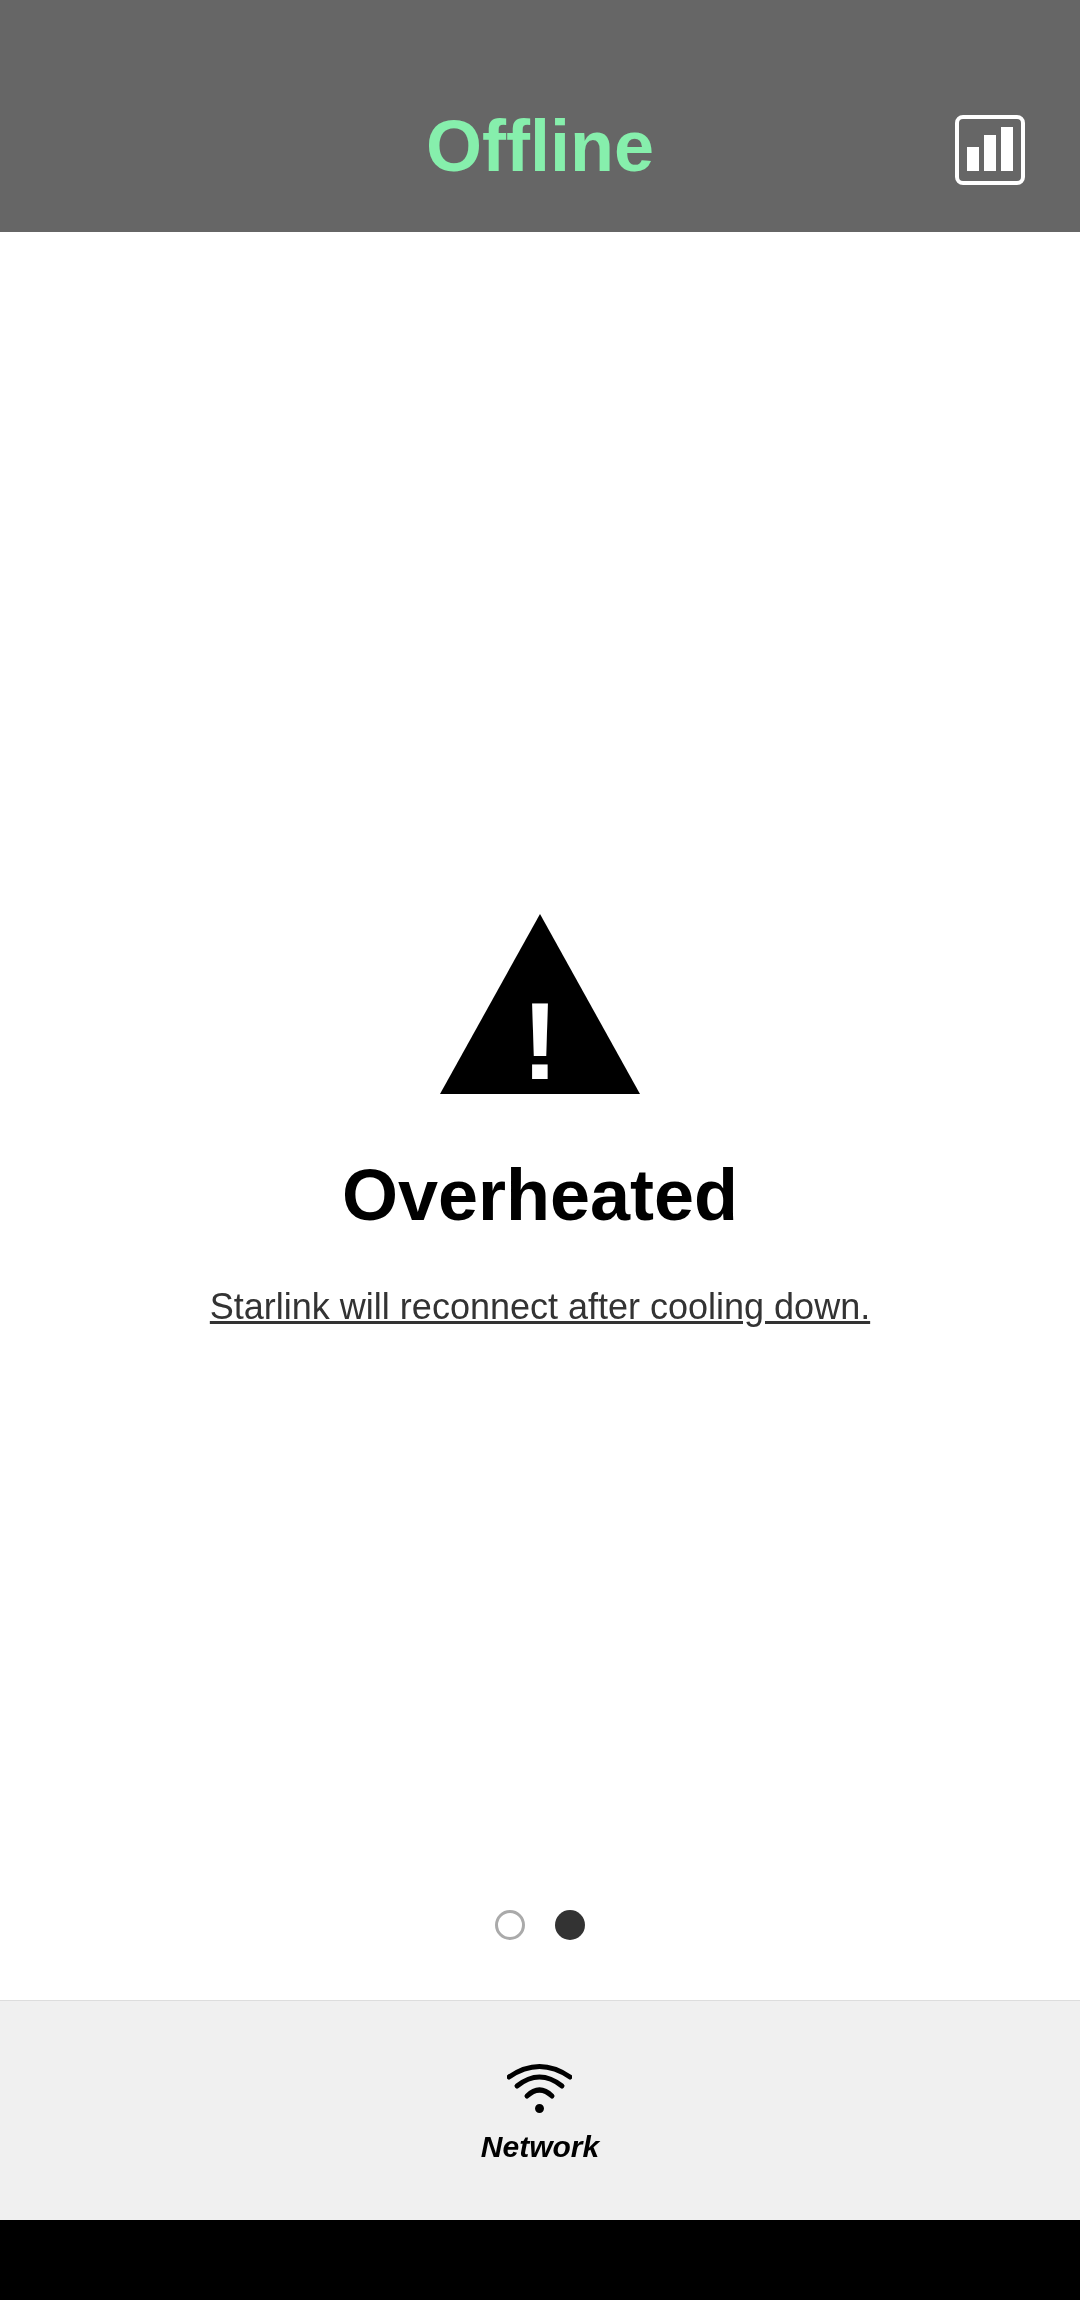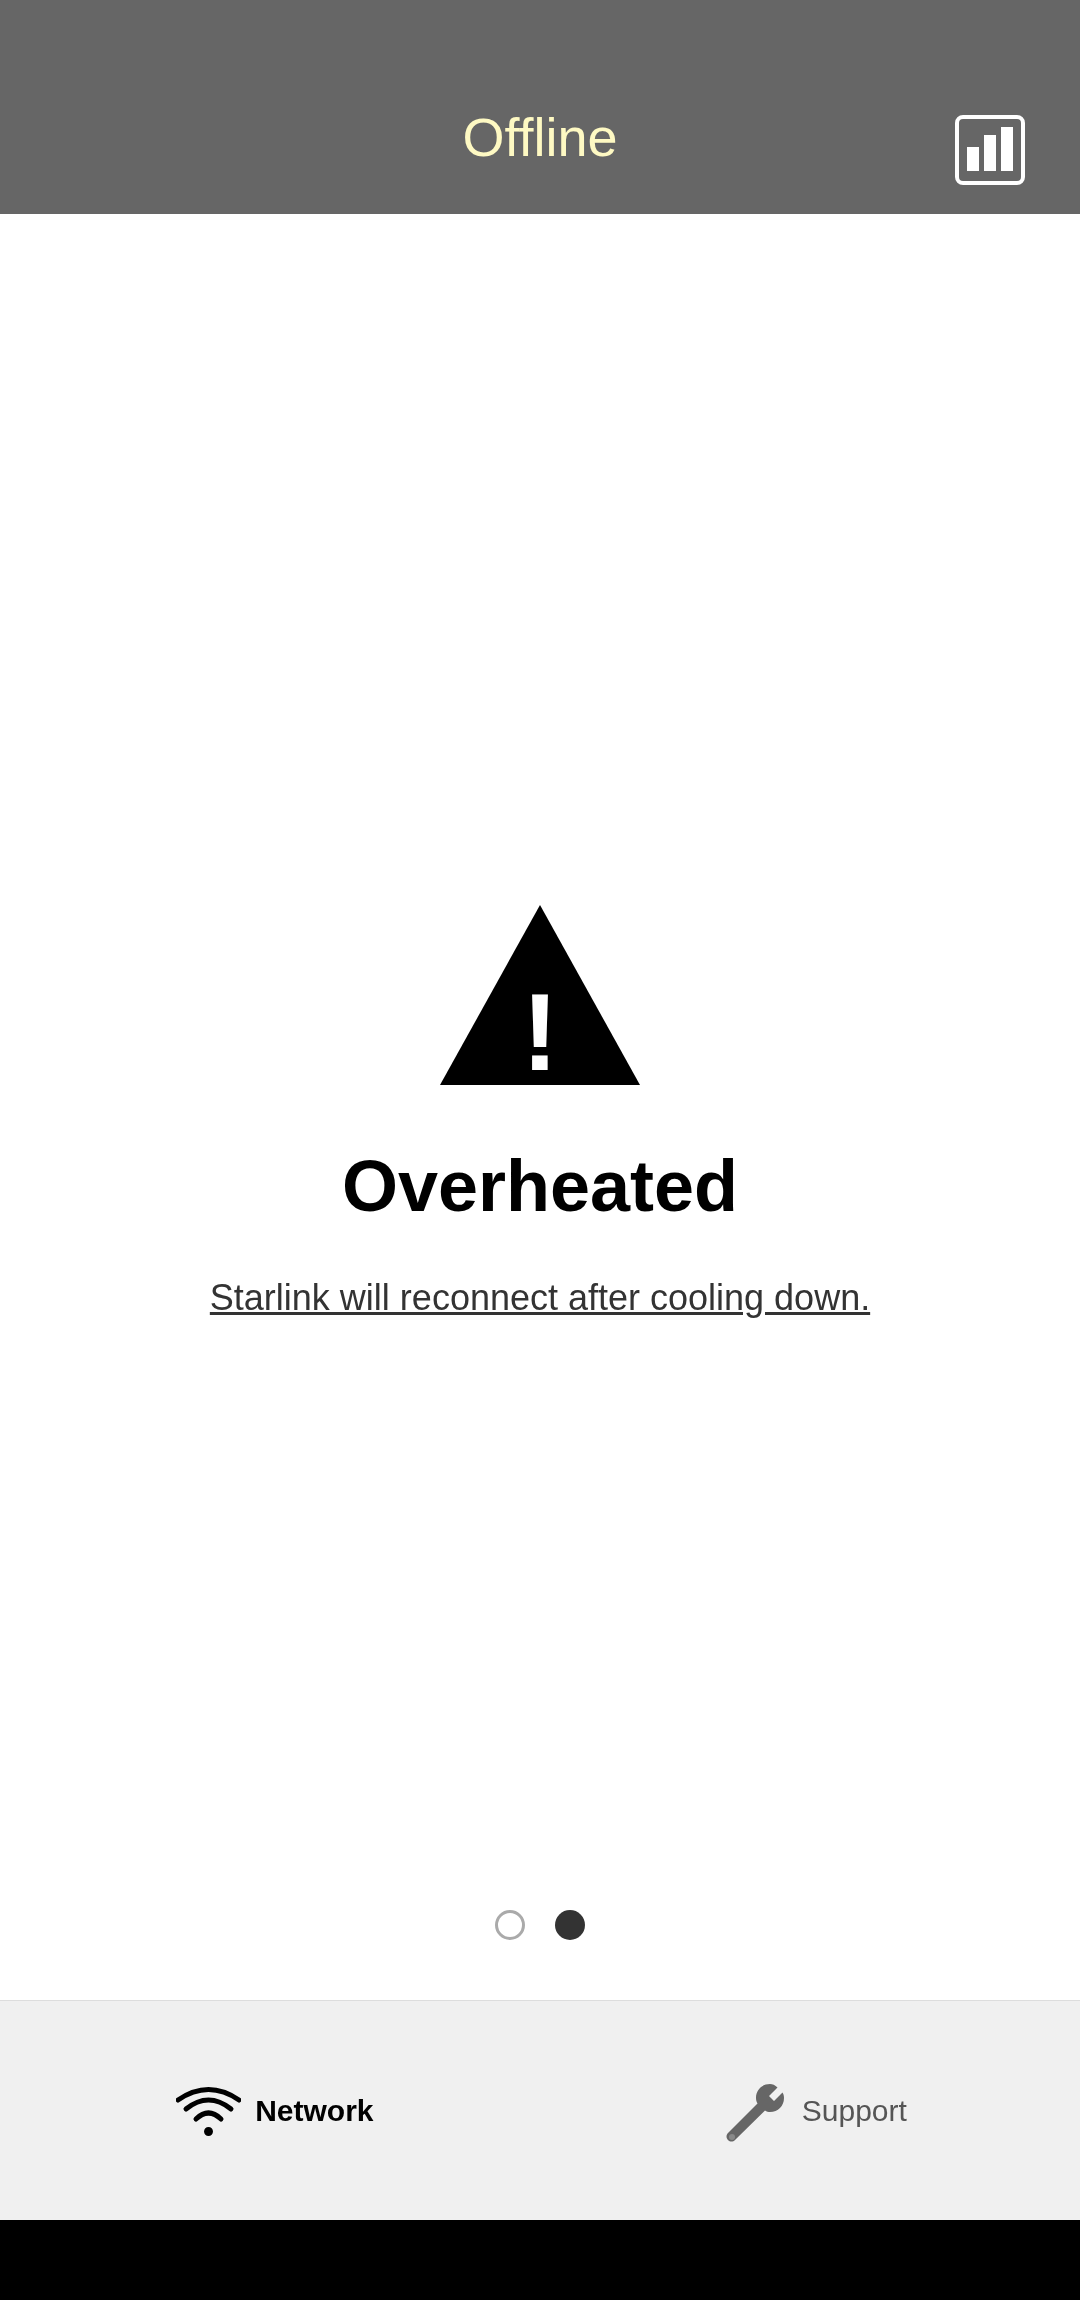--- a/index.html
+++ b/index.html
@@ -40,23 +40,23 @@
     }
 
     .header-content {
       display: flex;
       flex-direction: column;
       align-items: center;
       gap: 12px;
     }
 
     .header-title {
-      font-size: 54px;
-      font-weight: 400;
-      color: #fef9c3;
+      font-size: 72px;
+      font-weight: 700;
+      color: #86efac;
       line-height: 1;
     }
 
     .header-subtitle {
       font-size: 38px;
       font-weight: 400;
       color: #fff;
     }
 
     .header-icon {
@@ -146,24 +146,25 @@
       background: #f0f0f0;
       display: flex;
       align-items: center;
       justify-content: space-around;
       flex-shrink: 0;
       border-top: 1px solid #ddd;
     }
 
     .nav-item {
       display: flex;
-      flex-direction: row;
+      flex-direction: column;
       align-items: center;
       gap: 12px;
       cursor: pointer;
+      font-style: italic;
     }
 
     .nav-icon {
       width: 70px;
       height: 60px;
       display: flex;
       align-items: center;
       justify-content: center;
     }
 
@@ -231,26 +232,16 @@
         <path d="M32.5 44 C35 44 37 46 37 48.5 C37 51 35 53 32.5 53 C30 53 28 51 28 48.5 C28 46 30 44 32.5 44 Z" fill="#000"></path>
         <path d="M20 36 Q32.5 24 45 36" stroke="#000" stroke-width="5" fill="none" stroke-linecap="round"></path>
         <path d="M10 26 Q32.5 8 55 26" stroke="#000" stroke-width="5" fill="none" stroke-linecap="round"></path>
         <path d="M2 17 Q32.5 -4 63 17" stroke="#000" stroke-width="5" fill="none" stroke-linecap="round"></path>
       </svg>
     </div>
     <span class="nav-label-active">Network</span>
   </div>
 
 
-  <div class="nav-item">
-    <div class="nav-icon">
-      <svg width="65" height="65" viewBox="0 0 65 65" fill="none" xmlns="http://www.w3.org/2000/svg">
-
-        <path d="M48 6 C40 6 34 12 34 20 C34 22 34.5 24 35.5 25.5 L6 55 C4 57 4 60 6 62 C8 64 11 64 13 62 L43 32.5 C44.5 33.5 46.5 34 48 34 C56 34 62 28 62 20 C62 18 61.5 16 60.5 14.5 L52 23 L47 18 L55.5 9.5 C53 7 50.5 6 48 6 Z" fill="#666"></path>
-        <circle cx="10" cy="59" r="3" fill="#888"></circle>
-      </svg>
-    </div>
-    <span class="nav-label">Support</span>
-  </div>
 
 </div>
 
 <div class="bottom-bar"></div>
 
 </body></html>

